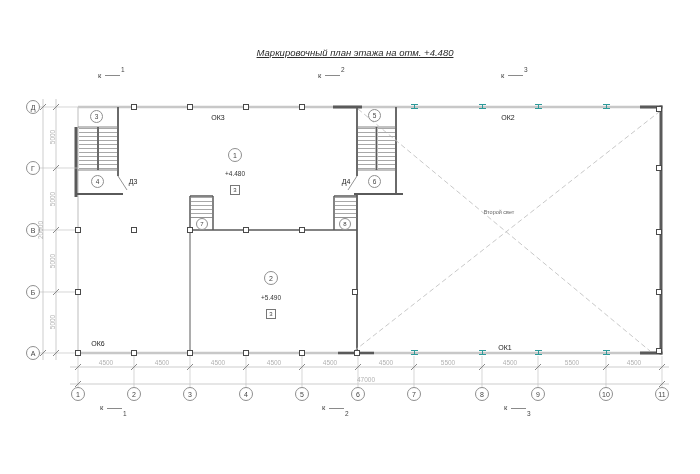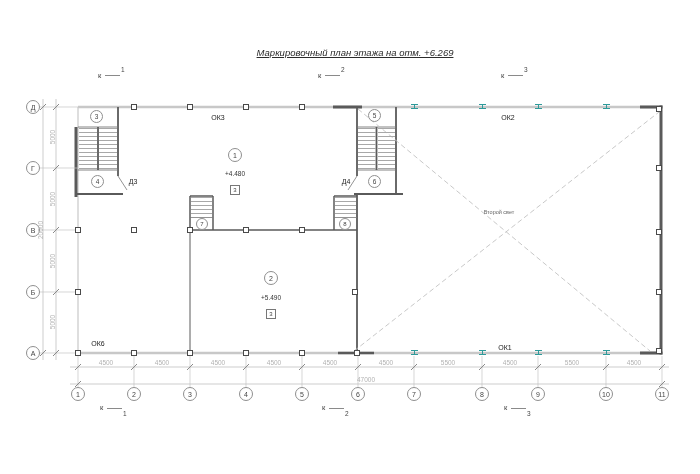--- a/index.html
+++ b/index.html
@@ -131,21 +131,21 @@
     </g>
   </svg>
 
   <div class="treads" style="left:79px;top:128px;width:18px;height:41px;"></div>
   <div class="treads" style="left:99px;top:128px;width:18px;height:41px;"></div>
   <div class="treads" style="left:358px;top:128px;width:17.5px;height:41px;"></div>
   <div class="treads" style="left:377.5px;top:128px;width:17.5px;height:41px;"></div>
   <div class="treads" style="left:191px;top:197px;width:21px;height:20px;"></div>
   <div class="treads" style="left:335px;top:197px;width:21px;height:20px;"></div>
 
-  <div class="txt plan-title ctr-x" style="left:355px;top:47px;">Маркировочный план этажа на отм. +6.269</div>
+  <div class="txt plan-title ctr-x" style="left:355px;top:47px;">Маркировочный план этажа на отм. +4.480</div>
 
   <div class="sect top" style="left:98px;top:68px;">
     <span class="k">к</span>
       <span class="bar"></span>
       <span class="n">1</span>
   </div>
   <div class="sect top" style="left:318px;top:68px;">
     <span class="k">к</span>
       <span class="bar"></span>
       <span class="n">2</span>

